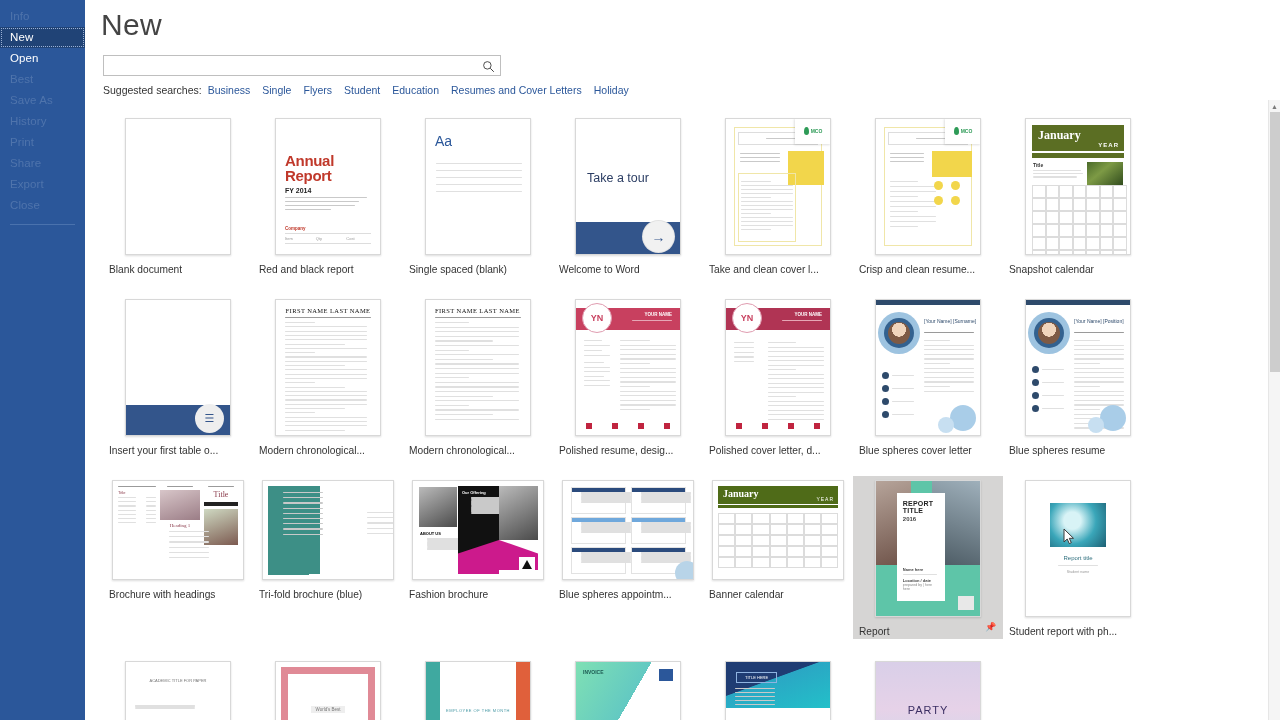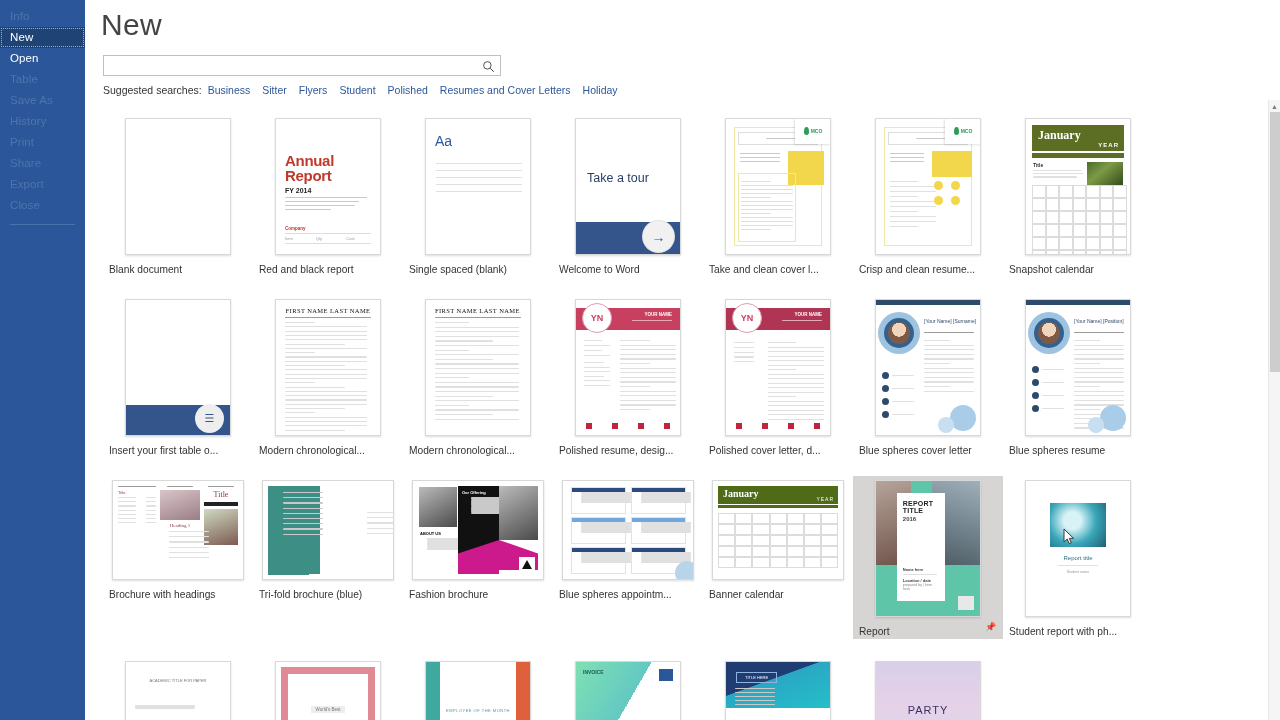--- a/index.html
+++ b/index.html
@@ -270,21 +270,21 @@
 </head>
 <body>
 
 <div id="app">
 
   <div id="sidebar">
     <div id="nav-top">
         <div class="nav-item dim">Info</div>
         <div class="nav-item selected">New</div>
         <div class="nav-item">Open</div>
-        <div class="nav-item dim">Table</div>
+        <div class="nav-item dim">Best</div>
         <div class="nav-item dim">Save As</div>
         <div class="nav-item dim">History</div>
         <div class="nav-item dim">Print</div>
         <div class="nav-item dim">Share</div>
         <div class="nav-item dim">Export</div>
         <div class="nav-item dim">Close</div>
       </div>
     <div class="nav-sep"></div>
   </div>
 
@@ -297,21 +297,21 @@
         <div id="search-btn">
           <svg width="13" height="13" viewBox="0 0 16 16">
             <circle cx="6.6" cy="6.6" r="4.6" fill="none" stroke="#3a3a3a" stroke-width="1.1"></circle>
             <line x1="10.2" y1="10.2" x2="14.5" y2="14.5" stroke="#3a3a3a" stroke-width="1.2"></line>
           </svg>
         </div>
       </div>
 
       <div id="suggest-row">
         <span id="suggest-label">Suggested searches:</span>
-        <span id="suggest-links"><a class="suggest-link" href="#">Business</a><a class="suggest-link" href="#">Sitter</a><a class="suggest-link" href="#">Flyers</a><a class="suggest-link" href="#">Student</a><a class="suggest-link" href="#">Polished</a><a class="suggest-link" href="#">Resumes and Cover Letters</a><a class="suggest-link" href="#">Holiday</a></span>
+        <span id="suggest-links"><a class="suggest-link" href="#">Business</a><a class="suggest-link" href="#">Single</a><a class="suggest-link" href="#">Flyers</a><a class="suggest-link" href="#">Student</a><a class="suggest-link" href="#">Education</a><a class="suggest-link" href="#">Resumes and Cover Letters</a><a class="suggest-link" href="#">Holiday</a></span>
       </div>
     </div>
 
     <div id="gallery-scroll">
       <div id="gallery">
           <div class="tile">
             <div class="thumb"></div>
             <div class="cap-row">
               <div class="caption">Blank document</div>
             </div>

